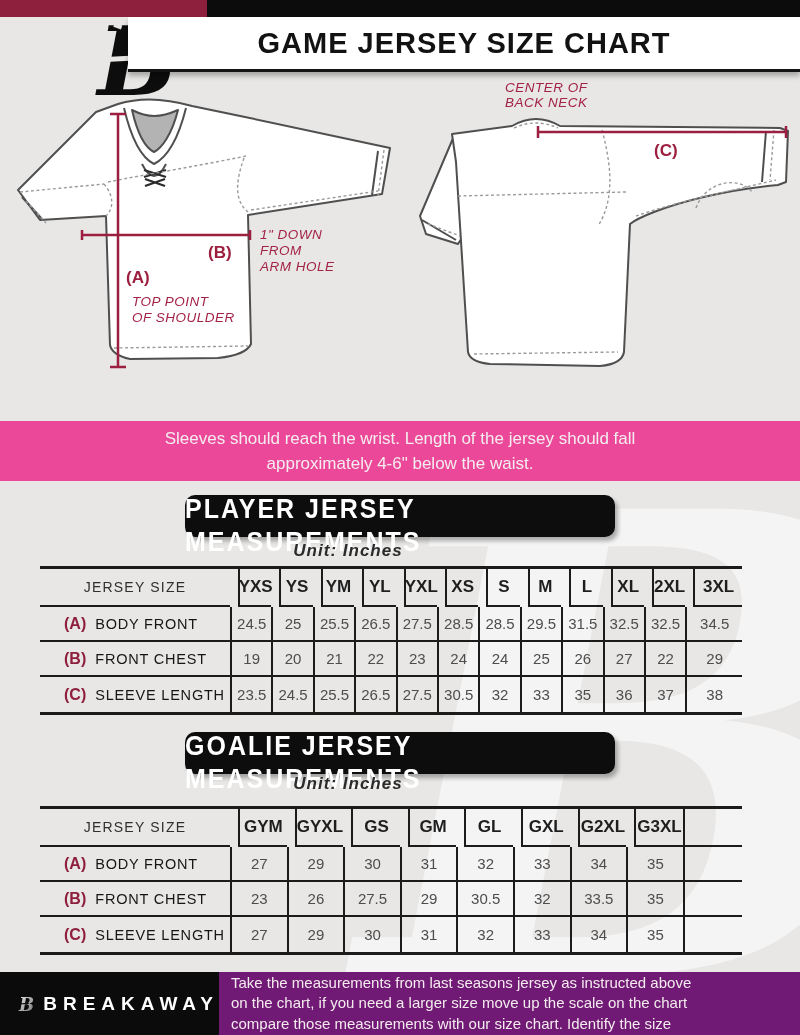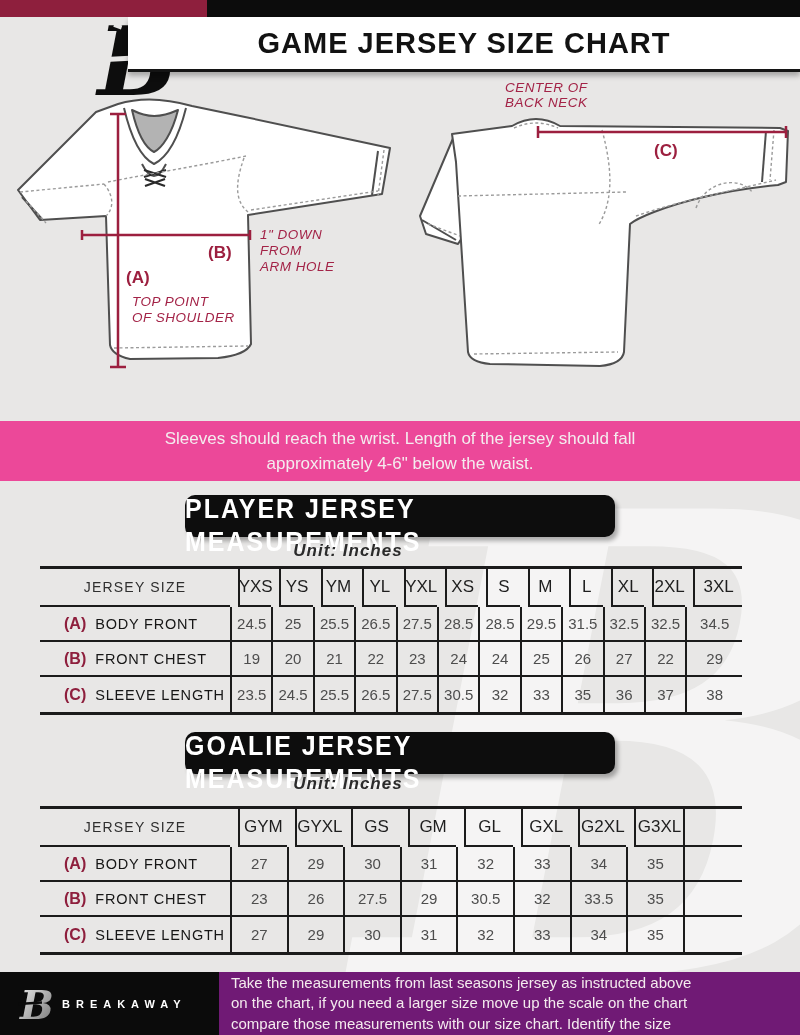--- a/index.html
+++ b/index.html
@@ -40,30 +40,30 @@
         color:#2b2b2b;letter-spacing:1px;z-index:2;font-weight:bold;}
   .unit1{top:541px;} .unit2{top:774px;}
   
   .table{position:absolute;left:40px;width:702px;display:grid;z-index:2;
          border-top:3px solid #1b1b1b;border-bottom:3px solid #1b1b1b;}
   .pt{top:566px;grid-template-columns:190px repeat(11,41.4px) 1fr;grid-template-rows:38px 35px 35px 35px;}
   .gt{top:806px;grid-template-columns:190px repeat(8,56.6px) 1fr;grid-template-rows:38px 35px 35px 35px;}
   .cell{display:flex;align-items:center;justify-content:center;}
   .hb{border-bottom:2.5px solid #1b1b1b;}
   .vb{border-left:2px solid #1b1b1b;}
-  .size-head{font-weight:normal;font-size:17px;color:#1e1e1e;margin-left:8px;}
+  .size-head{font-weight:bold;font-size:17px;color:#1e1e1e;margin-left:8px;}
   .lab-head{font-size:14px;color:#2f2f2f;letter-spacing:1.2px;}
   .val{font-size:15px;color:#4d4d4d;}
   .row-label{justify-content:flex-start;padding-left:24px;gap:9px;}
   .key{color:#8e1f3d;font-weight:bold;font-size:16px;}
   .lbl{font-size:14.5px;color:#161616;letter-spacing:.8px;}
   
   .footer{position:absolute;left:0;top:972px;width:800px;height:63px;display:flex;z-index:3;}
   .footer-black{width:219px;background:#0b0b0b;display:flex;align-items:center;gap:10px;padding-left:18px;box-sizing:border-box;}
-  .footer-brand{color:#ffffff;font-weight:bold;font-size:11px;letter-spacing:6px;}
+  .footer-brand{color:#ffffff;font-weight:bold;font-size:19px;letter-spacing:6px;}
   .footer-maroon{flex:1;background:#701a75;display:flex;flex-direction:column;justify-content:center;
                  padding-left:12px;box-sizing:border-box;}
   .footer-maroon div{color:#f4ebee;font-size:15px;line-height:20.5px;}
 </style>
 </head>
 <body>
 
 <div class="page">
 
   <div class="watermark">B</div>

